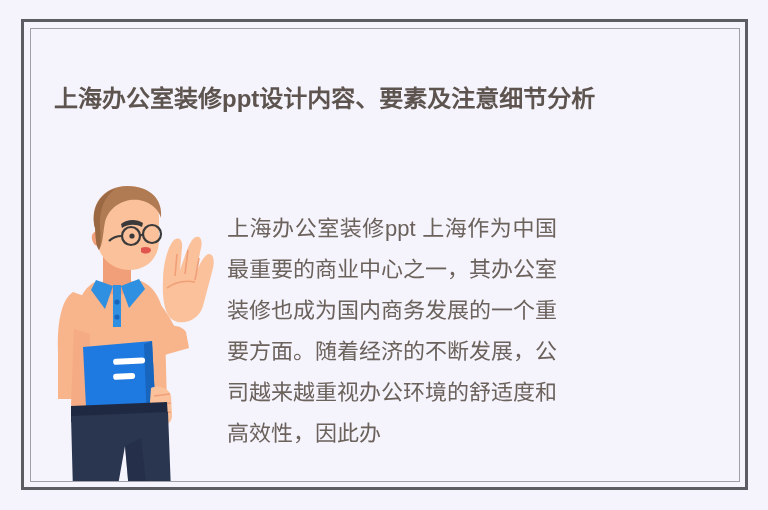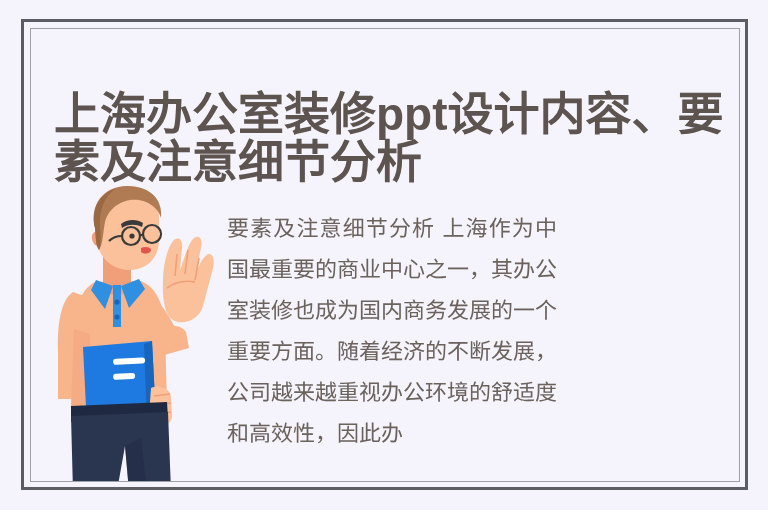--- a/index.html
+++ b/index.html
@@ -41,21 +41,21 @@
     position: absolute;
     inset: 0;
     overflow: hidden;
   }
 
   #article-title {
     position: absolute;
     left: 23px;
     top: 30px;
     width: 700px;
-    font-size: 46px;
+    font-size: 24px;
     line-height: 48px;
     color: #5d544f;
     letter-spacing: 0px;
     white-space: normal;
     word-break: break-all;
   }
 
   #illustration-wrap {
     position: absolute;
     left: 24px;
@@ -155,17 +155,17 @@
           </g>
 
           <path d="M16 222 L112 218 L113 234 L16 238 Z" fill="#1f2942"></path>
 
           <path d="M16 232 L113 228 L116 307 L74 307 L70 262 L62 307 L18 307 Z" fill="#2a3550"></path>
           <path d="M70 262 L74 307 L92 307 L86 254 Z" fill="#1f2942" opacity="0.5"></path>
 
         </svg>
       </div>
 
-      <p id="article-body">要素及注意细节分析 上海作为中国最重要的商业中心之一，其办公室装修也成为国内商务发展的一个重要方面。随着经济的不断发展，公司越来越重视办公环境的舒适度和高效性，因此办</p>
+      <p id="article-body">上海办公室装修ppt 上海作为中国最重要的商业中心之一，其办公室装修也成为国内商务发展的一个重要方面。随着经济的不断发展，公司越来越重视办公环境的舒适度和高效性，因此办</p>
 
     </div>
   </div>
 </div>
 
 </body></html>

